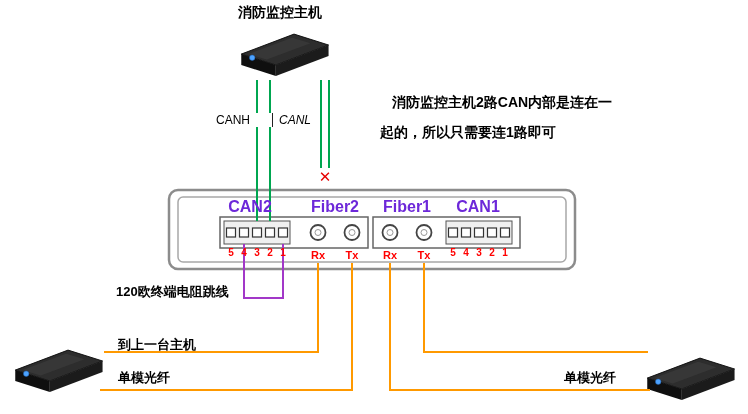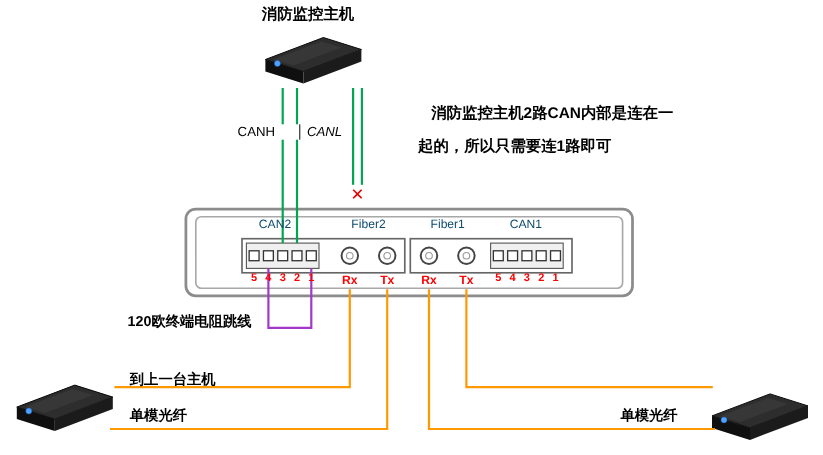--- a/index.html
+++ b/index.html
@@ -7,21 +7,21 @@
           font-family:"Liberation Sans","DejaVu Sans",sans-serif;color:#000;}
   #wires-svg{position:absolute;left:0;top:0;}
   .cl{position:absolute;transform:translateX(-50%);white-space:nowrap;}
   .tl{position:absolute;white-space:nowrap;}
   .title{font-size:14px;font-weight:600;}
   .note{font-size:14px;font-weight:600;line-height:22px;}
   .cn13{font-size:13px;font-weight:600;}
   .bus-labels{display:flex;align-items:center;background:#fff;font-size:12px;padding:0 2px;gap:16px;}
   .bus-labels .canh{padding-right:6px;}
   .bus-labels .canl{border-left:1.5px solid #222;padding-left:6px;font-style:italic;}
-  .portlbl{font-size:11px;font-weight:400;color:#0c4a6e;}
+  .portlbl{font-size:16px;font-weight:700;color:#6d28d9;}
   .pin{font-size:10px;font-weight:700;color:#ff0000;}
   .rxtx{font-size:11px;font-weight:700;color:#ff0000;}
   .xmark{font-size:15px;font-weight:700;color:#e60000;}
 </style>
 </head>
 <body>
 
 <div id="canvas">
 
   <svg id="wires-svg" width="748" height="414" viewBox="0 0 748 414">

